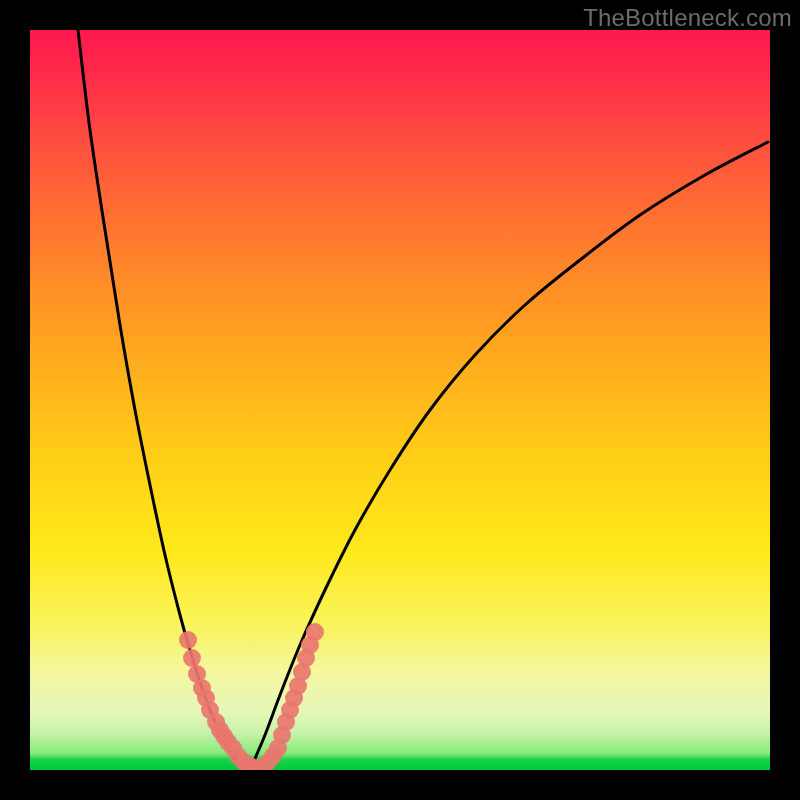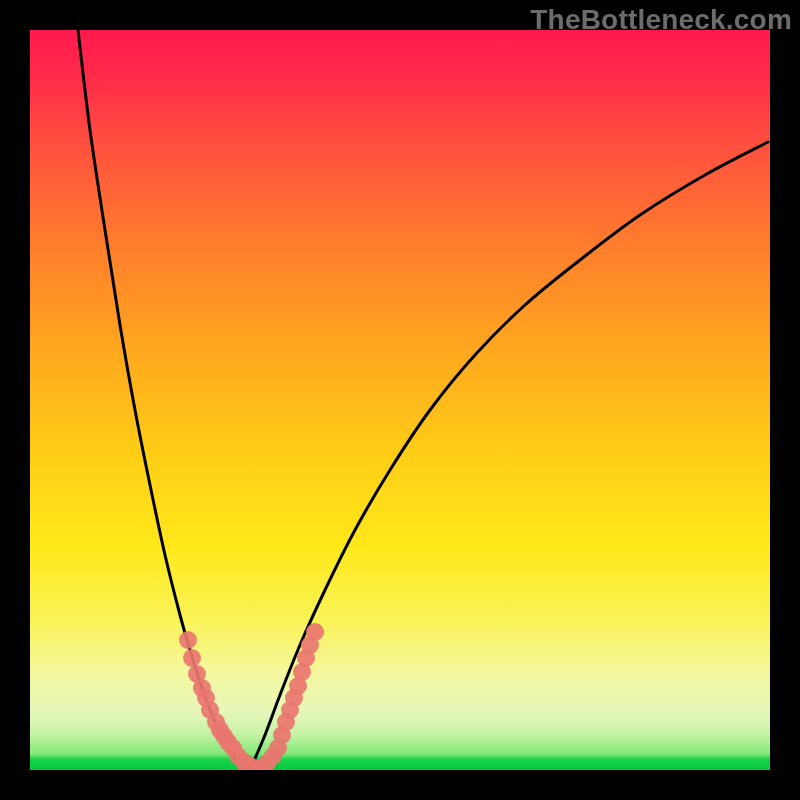--- a/index.html
+++ b/index.html
@@ -50,22 +50,22 @@
     );
   }
   .svg-overlay {
     position: absolute;
     inset: 0;
   }
   .watermark {
     position: absolute;
     right: 8px;
     top: 4px;
-    font-size: 28px;
-    font-weight: 700;
+    font-size: 24px;
+    font-weight: 400;
     color: #6c6c6c;
     letter-spacing: 0.2px;
     user-select: none;
     pointer-events: none;
   }
 </style>
 </head>
 <body>
 
 <div class="frame">

